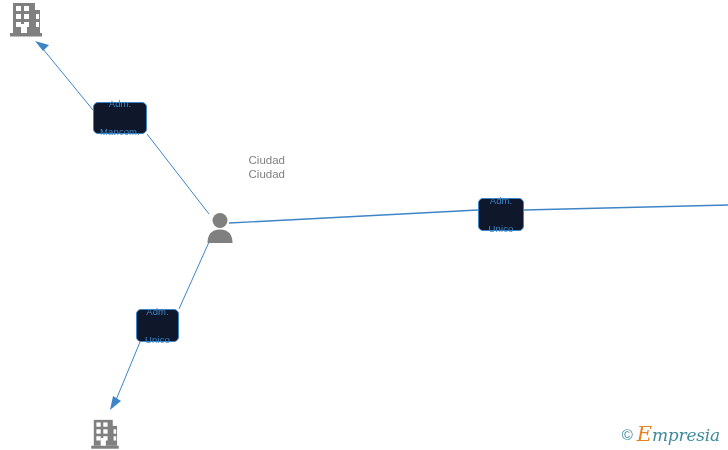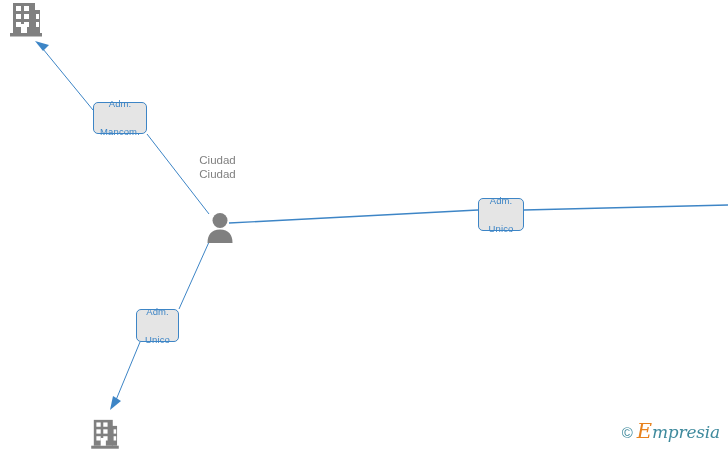--- a/index.html
+++ b/index.html
@@ -30,21 +30,21 @@
   .node-icon {
     position: absolute;
   }
   .company-icon svg { display: block; }
   .person-icon svg { display: block; }
 
   
   .rel-box {
     position: absolute;
     box-sizing: border-box;
-    background: #e5e5e5;
+    background: #0f172a;
     border: 1px solid #3d85c6;
     border-radius: 5px;
     color: #3d85c6;
     font-size: 9.5px;
     line-height: 12px;
     text-align: center;
     display: flex;
     flex-direction: column;
     align-items: center;
     justify-content: center;
@@ -52,21 +52,21 @@
     letter-spacing: 0.1px;
   }
   .rel-box .rel-line2 { margin-top: 16px; }
 
   
   .node-label {
     position: absolute;
     color: #808080;
     font-size: 11.5px;
     line-height: 14px;
-    text-align: center;
+    text-align: right;
     white-space: nowrap;
   }
 
   
   #watermark {
     position: absolute;
     right: 8px;
     bottom: 6px;
     display: flex;
     align-items: center;
@@ -75,21 +75,21 @@
   }
   #watermark .wm-copy {
     color: #3f8a9d;
     font-size: 15px;
     line-height: 15px;
   }
   #watermark .wm-brand {
     font-family: "DejaVu Serif", serif;
     font-style: italic;
     font-size: 17px;
-    line-height: 23px;
+    line-height: 18px;
     color: #3f8a9d;
     letter-spacing: -0.2px;
   }
   #watermark .wm-brand .wm-cap {
     color: #e8821e;
     font-size: 21px;
   }
 </style>
 </head>
 <body>

